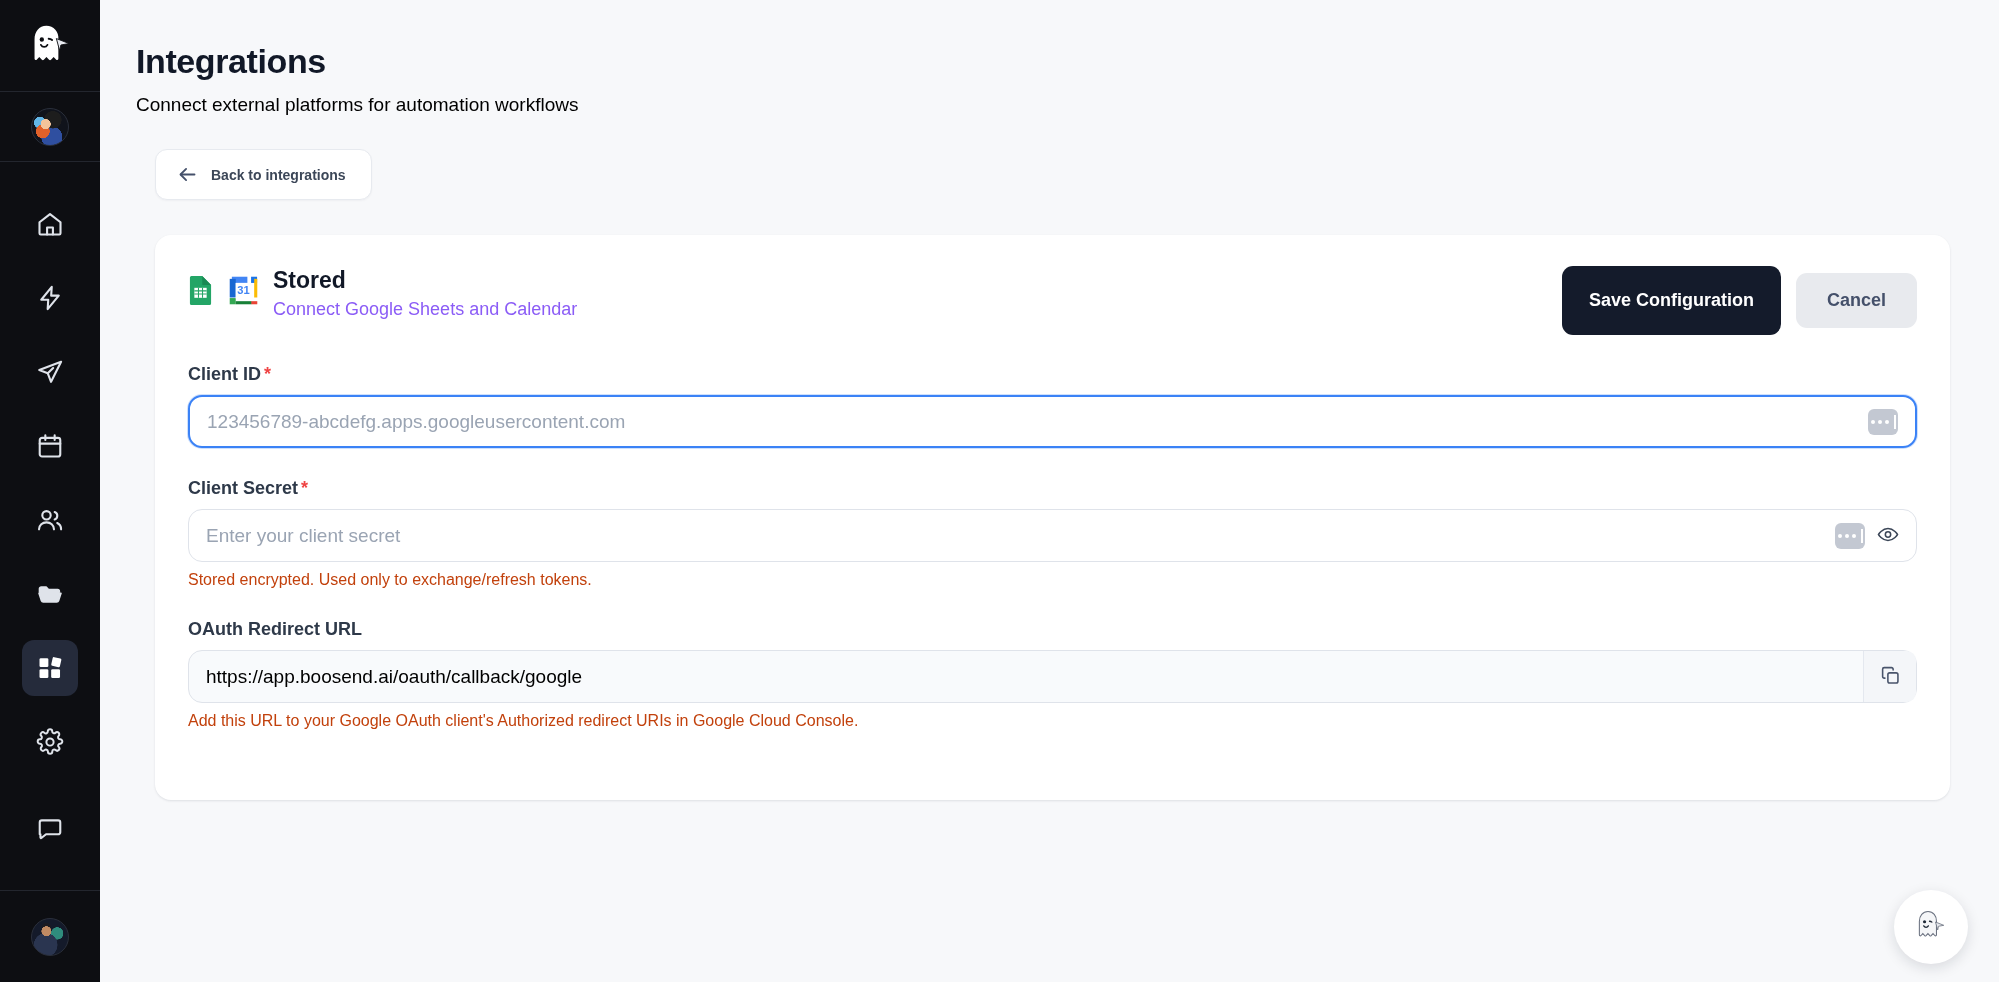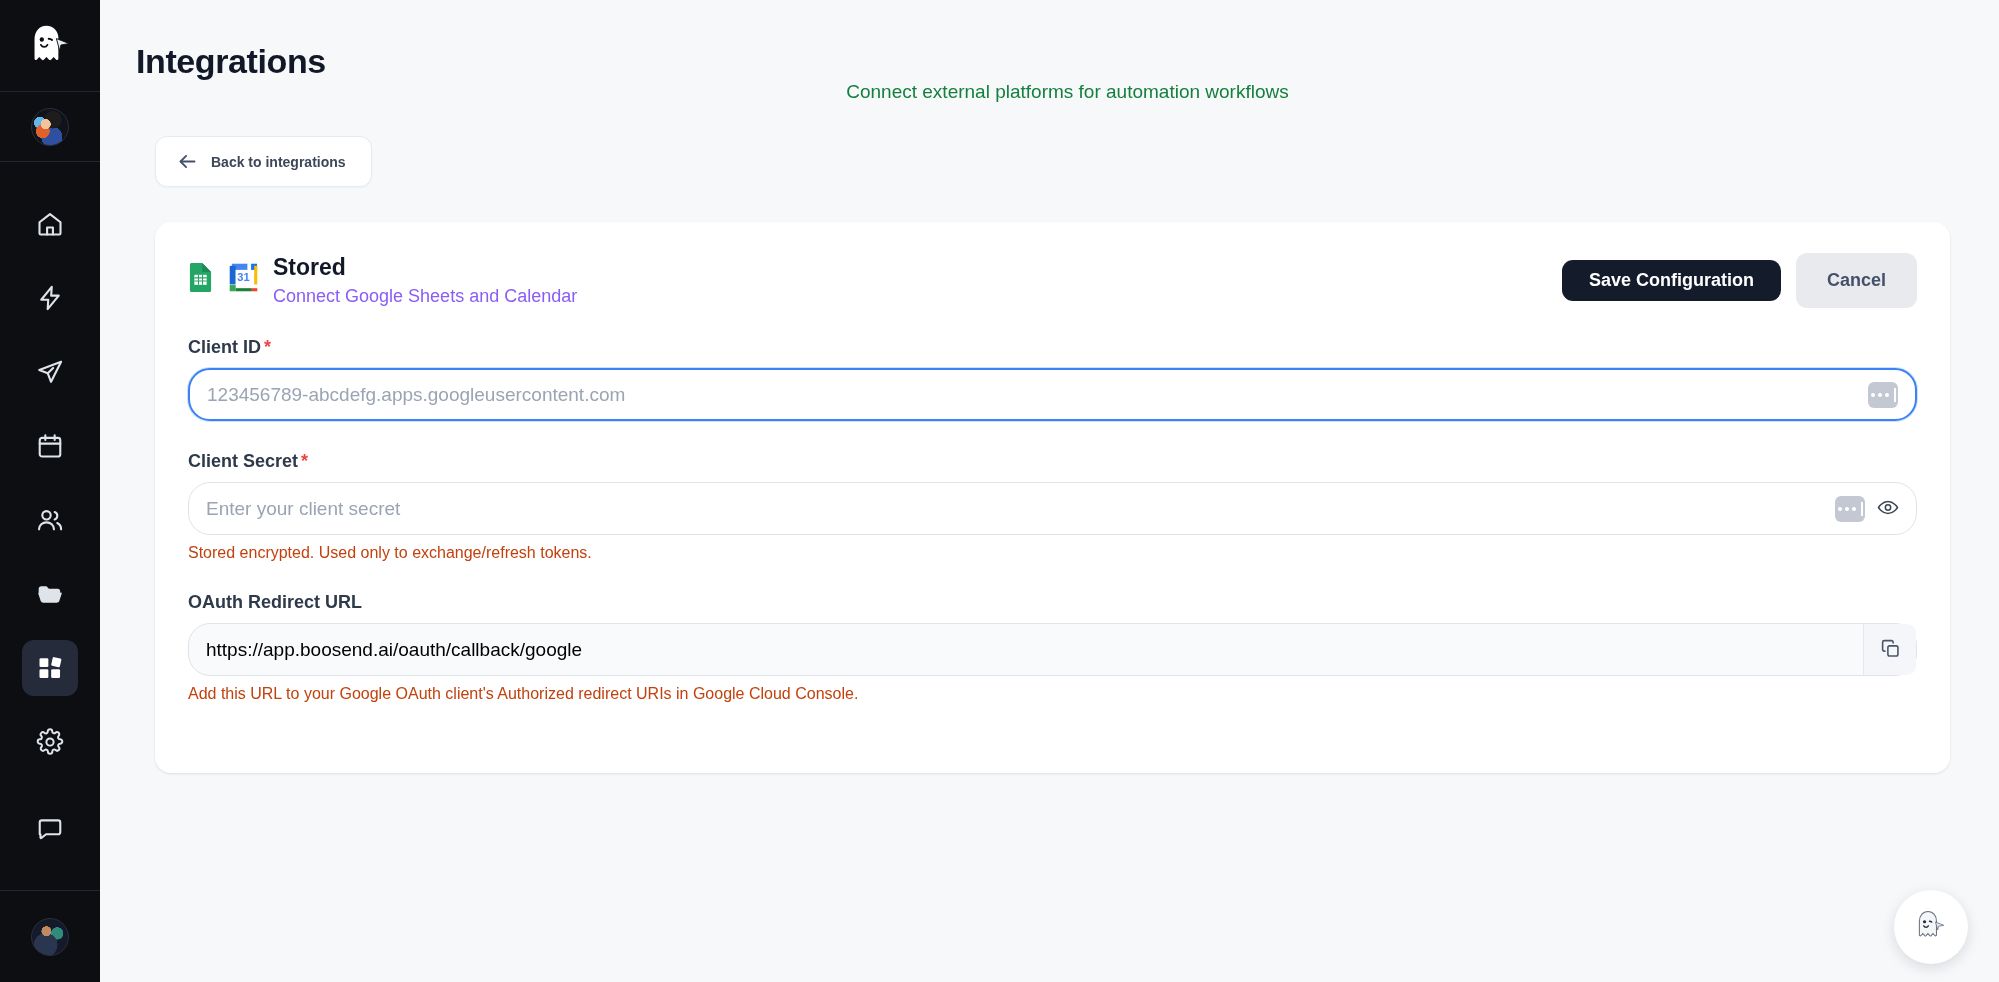--- a/index.html
+++ b/index.html
@@ -83,23 +83,23 @@
   }
   .page-head { padding: 42px 0 0 36px; }
   .page-title {
     font-size: 34px;
     font-weight: bold;
     color: #111827;
     letter-spacing: -0.4px;
     line-height: 1.15;
   }
   .page-sub {
+    margin-top: 13px;
     font-size: 19px;
-    color: #15803d;
-    text-align: center;
+    color: #000000;
   }
   .back-btn {
     margin: 33px 0 0 55px;
     display: inline-flex;
     align-items: center;
     gap: 13px;
     background: #fff;
     border: 1px solid #e7eaef;
     border-radius: 12px;
     padding: 14px 25px 14px 21px;
@@ -139,21 +139,21 @@
     font-size: 18px; color: #8b5cf6;
   }
   .head-actions { display: flex; align-items: center; gap: 15px; }
   .btn-primary {
     background: #141b2b;
     color: #fff;
     font-size: 18px;
     font-weight: bold;
     border: none;
     border-radius: 11px;
-    padding: 10px 27px;
+    padding: 24px 27px;
     cursor: pointer;
   }
   .btn-secondary {
     background: #e8eaee;
     color: #44506a;
     font-size: 18px;
     font-weight: bold;
     border: none;
     border-radius: 11px;
     padding: 17px 31px;
@@ -169,21 +169,21 @@
     font-weight: bold;
     display: block;
     margin-bottom: 10px;
   }
   .req { color: #ef4444; font-weight: bold; margin-left: 3px; }
   .input-wrap { position: relative; display: block; }
   .text-input {
     width: 100%;
     height: 53px;
     border: 1px solid #dfe3ea;
-    border-radius: 22px;
+    border-radius: 14px;
     padding: 0 80px 0 17px;
     font-size: 19px;
     color: #1f2937;
     font-family: "Liberation Sans", sans-serif;
     background: #fff;
     outline: none;
   }
   .text-input::placeholder { color: #9aa4b3; }
   .text-input.focused {
     border: 2px solid #3b82f6;

